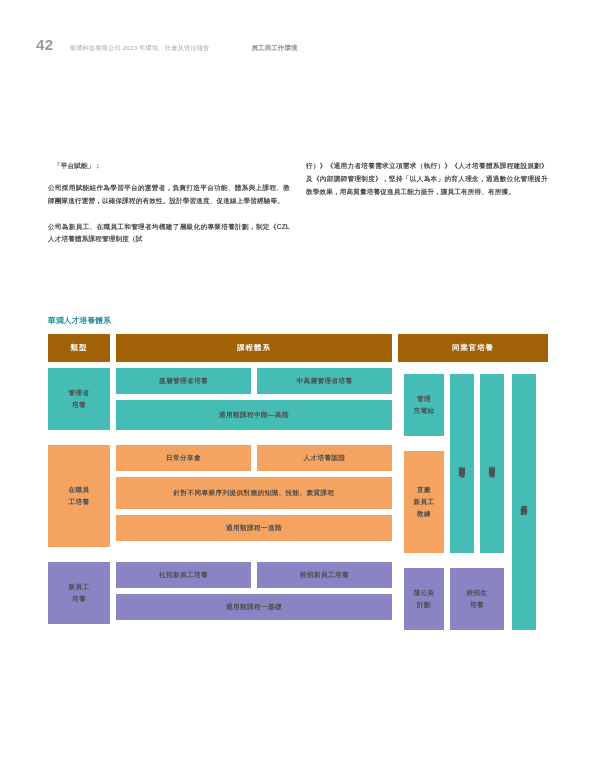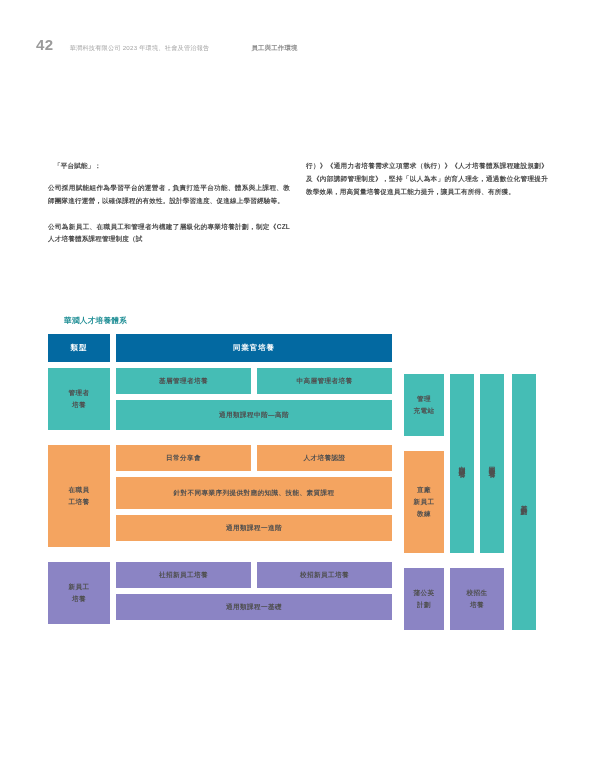--- a/index.html
+++ b/index.html
@@ -46,32 +46,32 @@
     font-size:6.6px;font-weight:bold;color:#4a4a4a;
     line-height:1.95;letter-spacing:.15px;
     margin:0 0 13px 0;text-align:justify;
   }
   .col-right .para{margin-top:0;}
 
   
   .figure{position:absolute;left:48px;top:316px;width:500px;}
   .fig-title{
     font-size:7.6px;font-weight:bold;color:#1f8e95;
-    letter-spacing:.3px;margin:0 0 8px 16px;
+    letter-spacing:.3px;margin:0 0 8px 0;
   }
 
   .grid{
     display:grid;
     grid-template-columns:62px 1fr 150px;
     column-gap:6px;
   }
 
   
   .hdr{
-    background:#0369a1;color:#ffffff;
+    background:#a16207;color:#ffffff;
     height:28px;display:flex;align-items:center;justify-content:center;
     font-size:7.4px;font-weight:bold;letter-spacing:1px;
   }
 
   
   .cell{
     display:flex;align-items:center;justify-content:center;
     text-align:center;font-size:6.6px;font-weight:bold;
     color:#4f4f4f;letter-spacing:.4px;line-height:1.85;
     box-sizing:border-box;padding:2px 3px;
@@ -115,20 +115,21 @@
     <div class="col col-right">
       <p class="para">行）》《通用力者培養需求立項需求（執行）》《人才培養體系課程建設規劃》及《內部講師管理制度》，堅持「以人為本」的育人理念，通過數位化管理提升教學效果，用高質量培養促進員工能力提升，讓員工有所得、有所獲。</p>
     </div>
   </div>
 
   <div class="figure">
     <div class="fig-title">華潤人才培養體系</div>
 
     <div class="grid">
       <div class="hdr">類型</div>
+      <div class="hdr">課程體系</div>
       <div class="hdr">同業官培養</div>
     </div>
 
     <div style="position:relative;">
 
       <div class="grid band">
         <div class="cell teal typecell" style="height:62px;">
           <span>管理者</span>
           <span>培養</span>
         </div>

